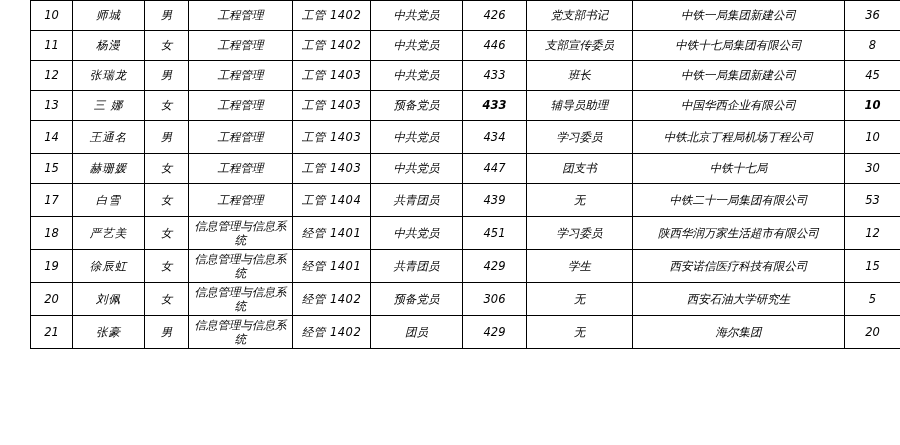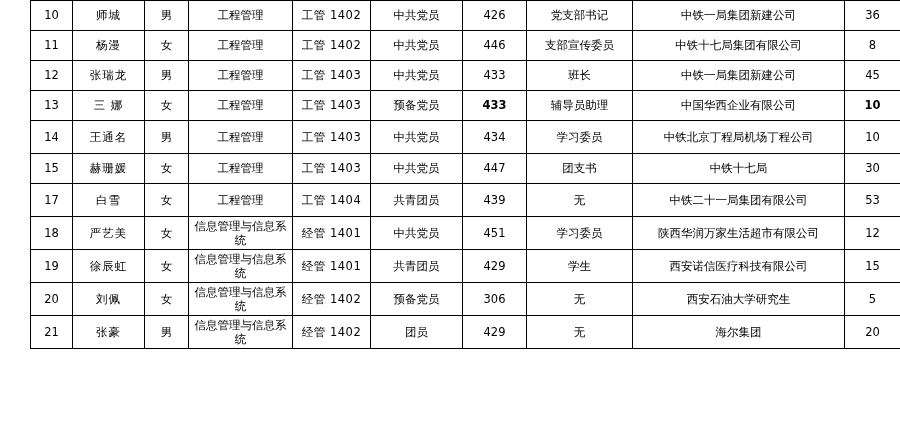--- a/index.html
+++ b/index.html
@@ -11,20 +11,21 @@
     width: 900px;
     height: 445px;
     overflow: hidden;
     font-family: "DejaVu Sans", sans-serif;
   }
   .sheet {
     position: relative;
     width: 728px;
     height: 445px;
     background: #ffffff;
+    font-style: italic;
   }
   table.grid {
     border-collapse: collapse;
     width: 870px;
     margin-left: 30px;
     table-layout: fixed;
   }
   table.grid td {
     border: 1px solid #000000;
     font-size: 11.5px;

